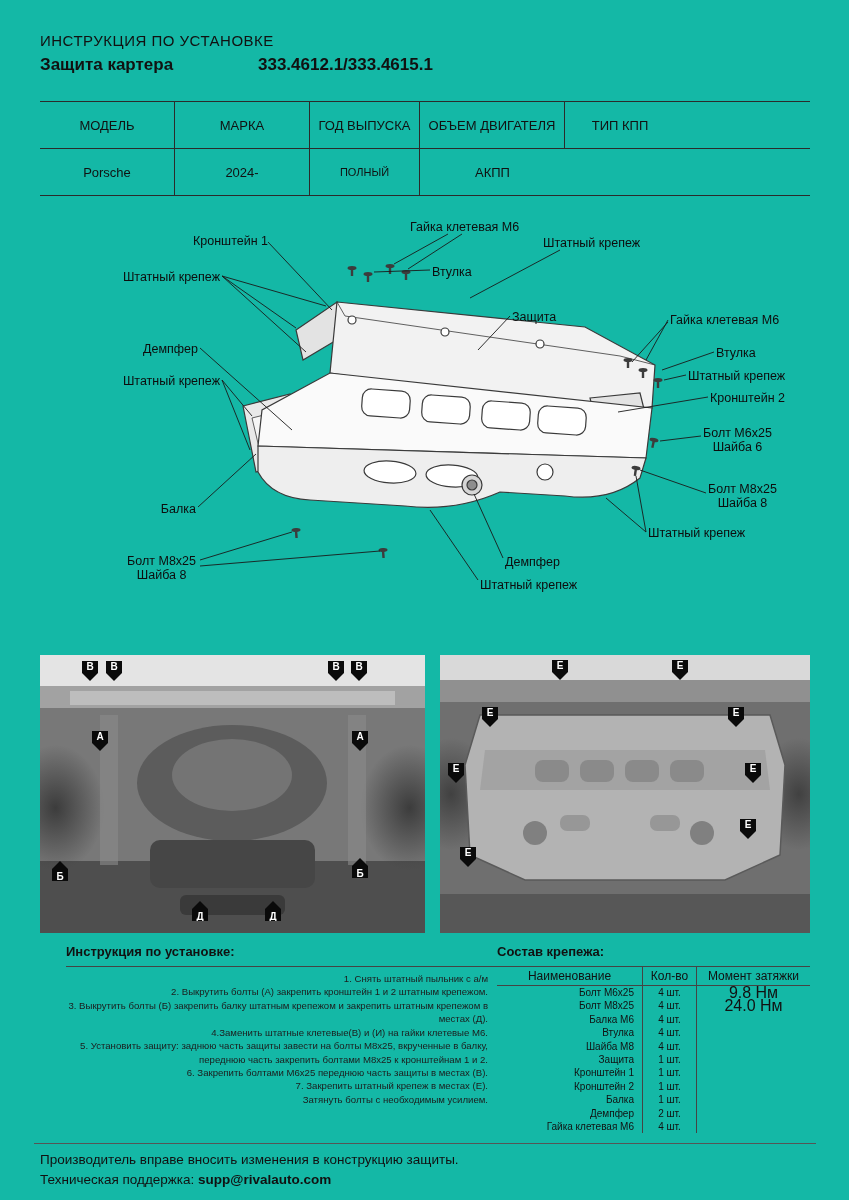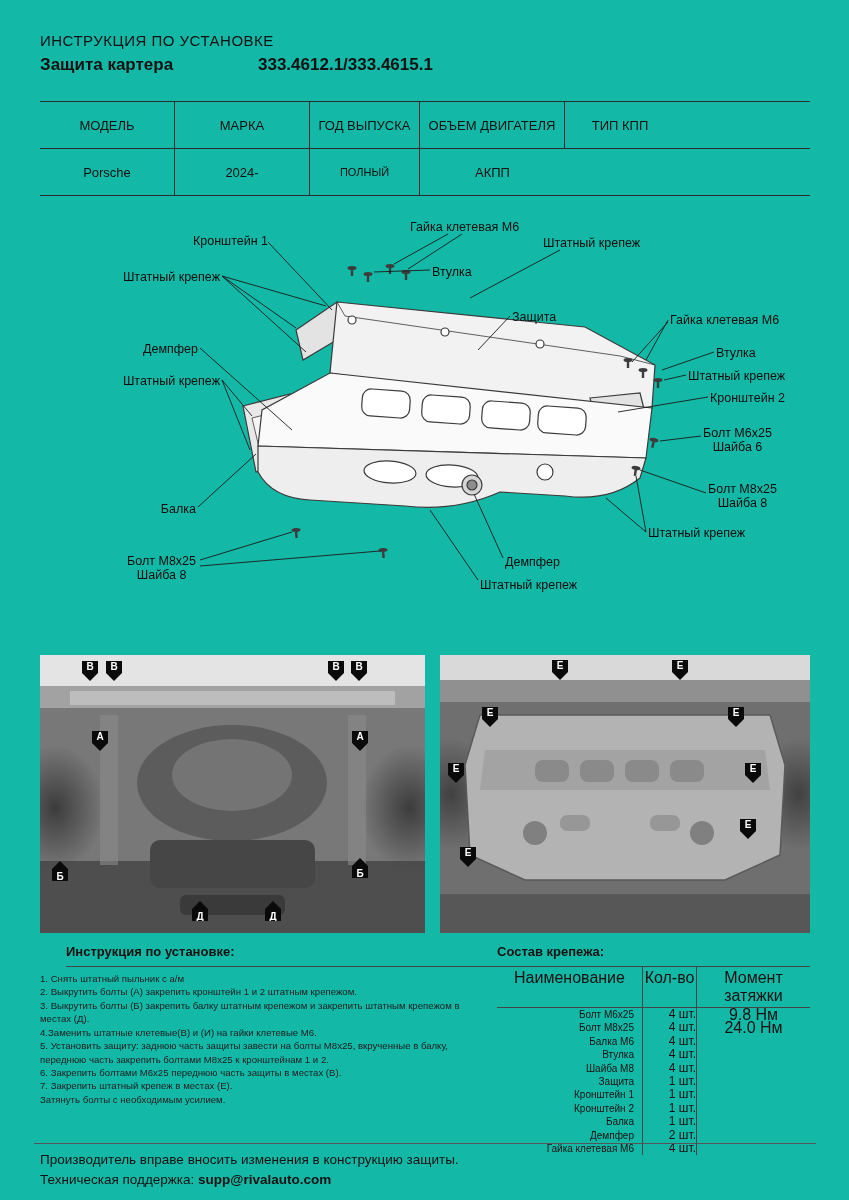--- a/index.html
+++ b/index.html
@@ -36,28 +36,28 @@
       radial-gradient(ellipse 60px 80px at 97% 50%, #414141, rgba(0,0,0,0) 70%),
       linear-gradient(#d9d9d9 0 9%, #909090 9% 17%, #6f6f6f 17% 86%, #575757 86% 100%);}
   .photo svg{position:absolute;left:0;top:0;}
   .marker{position:absolute;width:16px;height:20px;background:#0a0a0a;color:#fff;
           font-size:10px;font-weight:bold;text-align:center;z-index:3;}
   .marker.down{clip-path:polygon(0 0,100% 0,100% 60%,50% 100%,0 60%);line-height:12px;}
   .marker.up{clip-path:polygon(50% 0,100% 40%,100% 100%,0 100%,0 40%);line-height:31px;}
   
   .inst-title{position:absolute;left:40px;top:944px;width:445px;font-size:13px;font-weight:bold;
               padding-bottom:7px;border-bottom:1.2px solid #444;margin-left:26px;}
-  .steps{position:absolute;left:40px;top:972px;width:448px;font-size:9.6px;line-height:1.4;color:#1c1c1c;}
+  .steps{position:absolute;left:40px;top:972px;width:448px;font-size:9.6px;line-height:1.4;color:#1c1c1c;text-align:right;}
   .hw-title{position:absolute;left:497px;top:944px;width:313px;font-size:13px;font-weight:bold;padding-bottom:7px;}
   .hw-table{position:absolute;left:497px;top:966px;width:313px;}
   .hw-head{display:grid;grid-template-columns:146px 54px 113px;border-top:1.2px solid #444;border-bottom:1.2px solid #444;}
-  .hw-head div{font-size:16px;text-align:center;padding:2px 0;}
+  .hw-head div{font-size:12px;text-align:center;padding:2px 0;}
   .hw-row{display:grid;grid-template-columns:146px 54px 113px;}
   .hw-name{font-size:10px;line-height:13.4px;text-align:right;padding-right:8px;border-right:1.2px solid #444;}
-  .hw-qty{font-size:12px;line-height:13.4px;text-align:right;border-right:1.2px solid #444;}
+  .hw-qty{font-size:10px;line-height:13.4px;text-align:center;border-right:1.2px solid #444;}
   .hw-torque{font-size:16px;line-height:13.4px;text-align:center;}
   .hw-head div:nth-child(1){border-right:1.2px solid #444;}
   .hw-head div:nth-child(2){border-right:1.2px solid #444;}
   
   .footer-rule{position:absolute;left:34px;top:1143px;width:782px;border-top:1.2px solid #555;}
   .footer-line1{position:absolute;left:40px;top:1152px;font-size:13.5px;}
   .footer-line2{position:absolute;left:40px;top:1172px;font-size:13.5px;}
   .footer-line2 b{font-weight:bold;}
 </style>
 </head>

